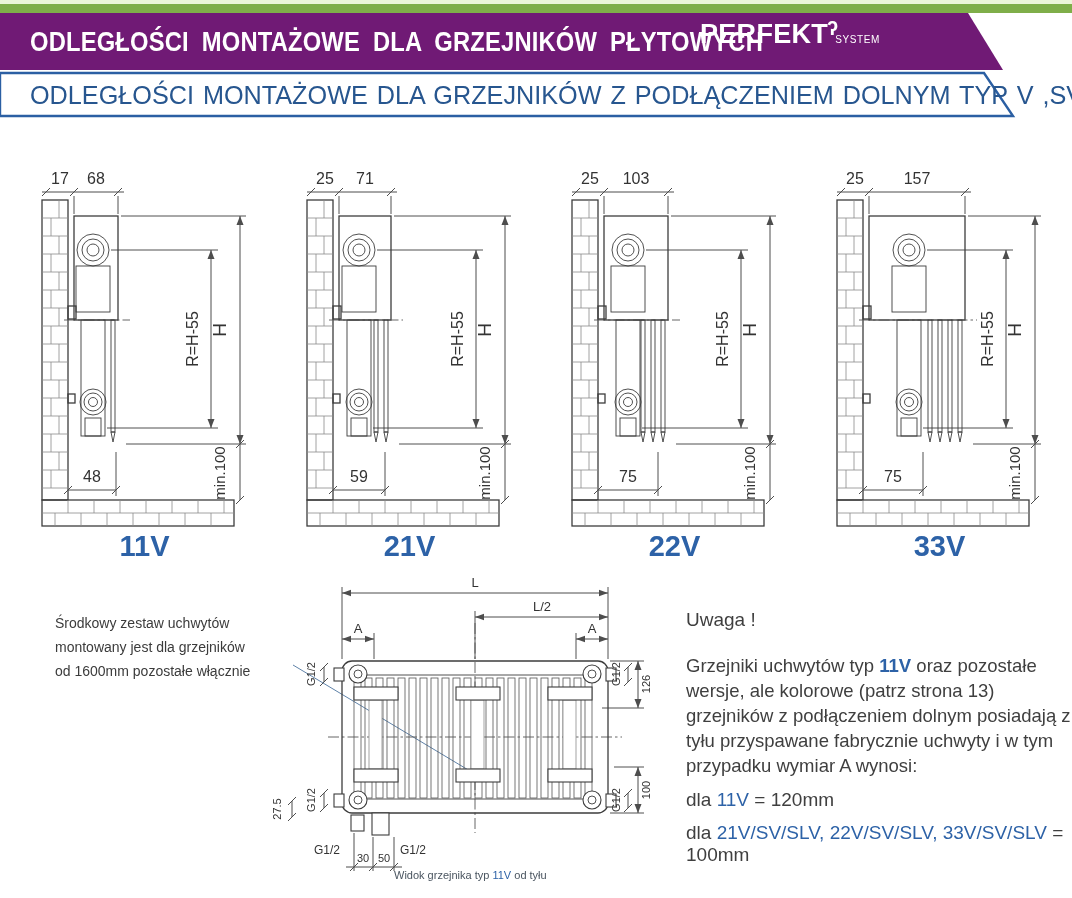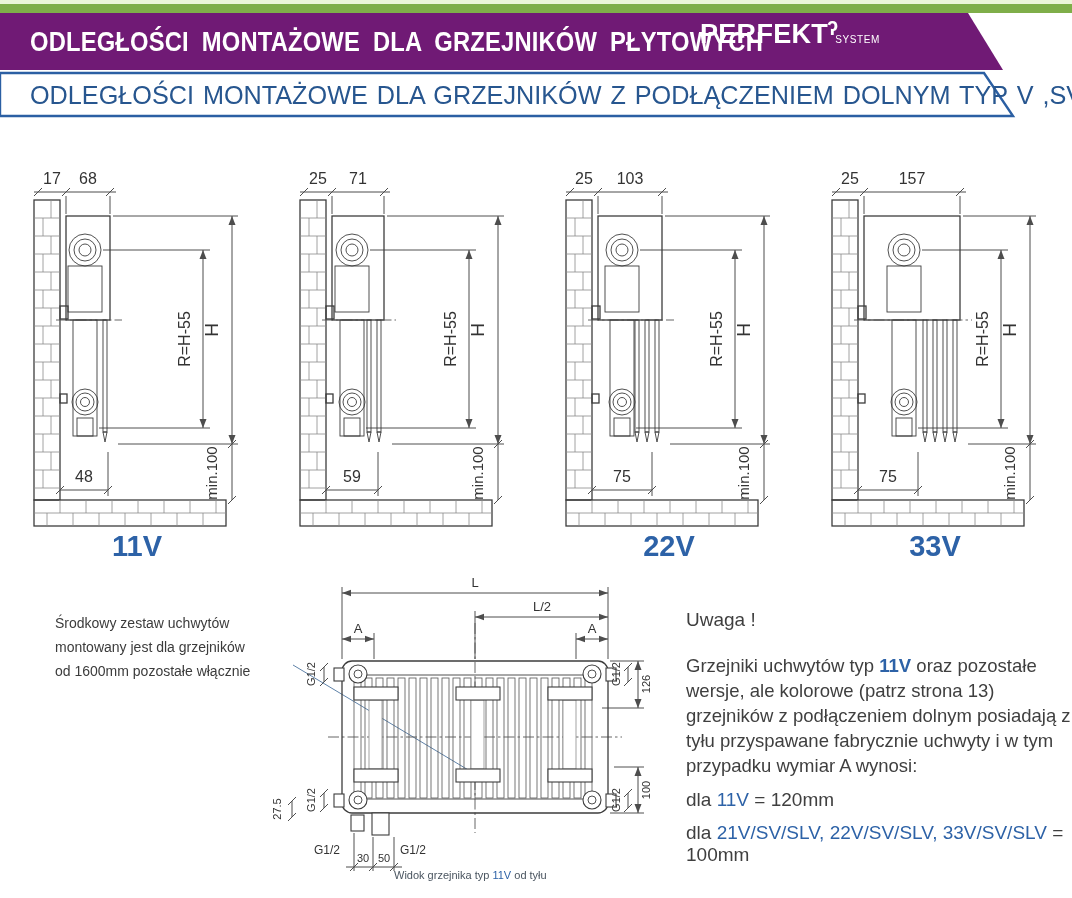--- a/index.html
+++ b/index.html
@@ -8,21 +8,21 @@
   .strip2{height:9px;background:#7fae49}
   .banner{position:relative;height:57px;background:#701a75;clip-path:polygon(0 0,968px 0,1003px 100%,0 100%)}
   .banner-title{position:absolute;left:30px;top:50%;transform:translateY(-50%) scaleX(.88);transform-origin:left center;color:#fff;font-weight:bold;font-size:27px;word-spacing:7px;white-space:nowrap;letter-spacing:.2px}
   .logo{position:absolute;left:700px;top:6px;color:#fff;display:flex;align-items:flex-end;white-space:nowrap}
   .logo-text{font-size:27px;font-weight:bold;line-height:30px;letter-spacing:.3px}
   .logo-mark{font-size:20px;font-weight:bold;transform:translateY(-9px);margin-left:-1px}
   .logo-sub{font-size:10px;letter-spacing:.6px;line-height:19px;margin-left:-3px}
   .subtitle{position:relative;height:47px;margin-top:1px}
   .ribbon{position:absolute;left:0;top:0}
   .subtitle-text{position:absolute;left:30px;top:9px;font-size:26px;color:#27568f;transform:scaleX(.97);transform-origin:left;white-space:nowrap;word-spacing:2px}
-  .diagrams-row{display:flex;margin-top:26px;padding-left:4px}
+  .diagrams-row{display:flex;margin-top:26px;padding-left:12px}
   .cell{width:266px}
   .cell svg{display:block}
   .d-title{text-align:center;font-size:29px;font-weight:bold;color:#2d62a7;margin-top:0}
   svg text{font-family:"Liberation Sans",sans-serif;fill:#333}
   .ln{fill:none;stroke:#3d3d3d;stroke-width:1.3}
   .lnt{fill:none;stroke:#3d3d3d;stroke-width:.9}
   .lnw{fill:#fff;stroke:#3d3d3d;stroke-width:1.1}
   .bar{fill:#fff;stroke:#3d3d3d;stroke-width:1.1}
   .bar2{fill:#fff;stroke:#9a9a9a;stroke-width:.9}
   .fin{fill:none;stroke:#555;stroke-width:.8}
@@ -255,20 +255,21 @@
         <line class="dim" x1="228" y1="300" x2="228" y2="356"></line>
         <line class="dim" x1="224" y1="304" x2="232" y2="296"></line>
         <line class="dim" x1="224" y1="360" x2="232" y2="352"></line>
         <text class="t15" transform="translate(213,329) rotate(-90)" text-anchor="middle">min.100</text>
         <line class="lnt" x1="108" y1="308" x2="108" y2="352"></line>
         <line class="dim" x1="56" y1="346" x2="108" y2="346"></line>
         <line class="dim" x1="52" y1="350" x2="60" y2="342"></line>
         <line class="dim" x1="104" y1="350" x2="112" y2="342"></line>
         <text class="t16" x="82" y="338" text-anchor="middle">59</text>
       </svg>
+    <div class="d-title">21V</div>
   </div>
   <div class="cell">
     <svg id="sec2" width="252" height="386" viewBox="0 0 252 386">
         <rect class="ln" x="30" y="56" width="26" height="300"></rect>
         <line class="brick" x1="30" y1="74" x2="56" y2="74"></line>
         <line class="brick" x1="47" y1="56" x2="47" y2="74"></line>
         <line class="brick" x1="30" y1="92" x2="56" y2="92"></line>
         <line class="brick" x1="39" y1="74" x2="39" y2="92"></line>
         <line class="brick" x1="30" y1="110" x2="56" y2="110"></line>
         <line class="brick" x1="47" y1="92" x2="47" y2="110"></line>

